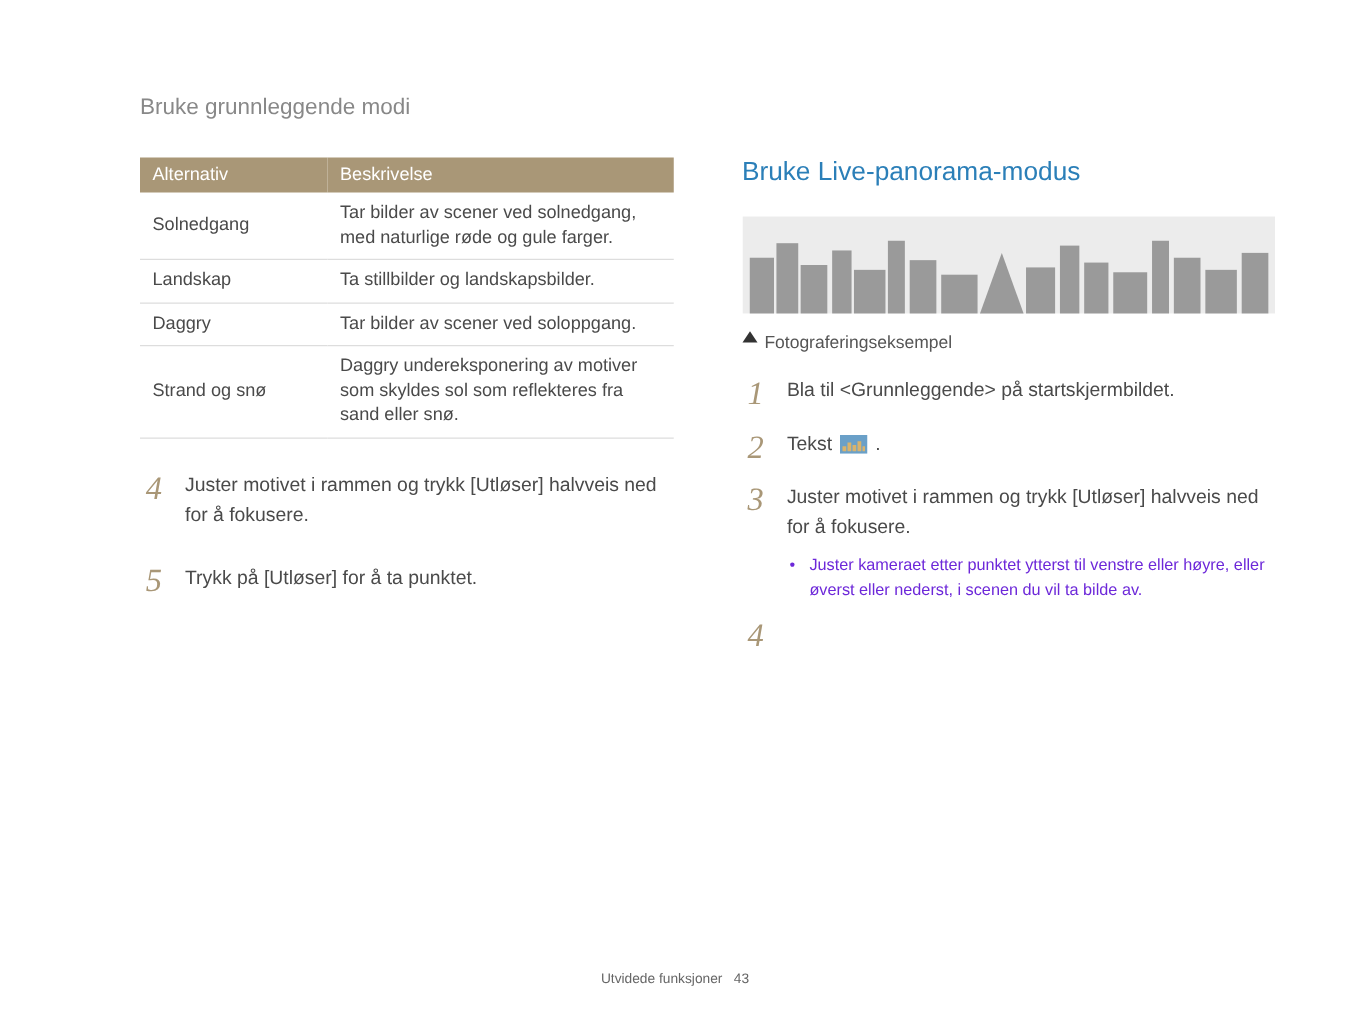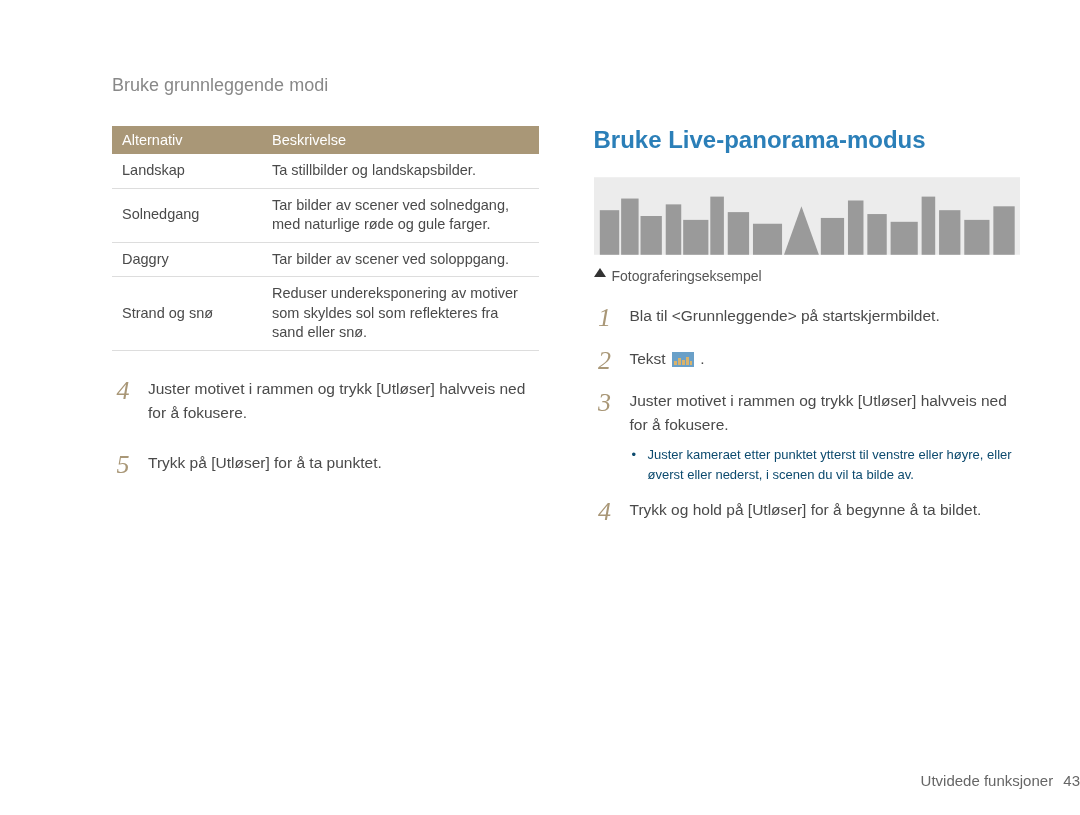--- a/index.html
+++ b/index.html
@@ -60,36 +60,36 @@
       font-style: italic;
       font-size: 26px;
       color: #a99777;
       line-height: 1.1;
       min-width: 22px;
       text-align: center;
     }
     .step-text strong { font-weight: 400; }
     .step-sub {
       font-size: 13px;
-      color: #0c4a6e;
+      color: #6d28d9;
       margin-top: 8px;
       padding-left: 18px;
       position: relative;
       line-height: 1.5;
     }
     .step-sub::before {
       content: "•";
       position: absolute;
       left: 2px;
       top: 0;
     }
     h2.section-title {
       color: #2b7fb8;
-      font-size: 24px;
-      font-weight: 700;
+      font-size: 21px;
+      font-weight: 400;
       margin-bottom: 14px;
     }
     .intro {
       font-size: 15px;
       line-height: 1.5;
       color: #333;
       margin-bottom: 14px;
     }
     .pano {
       width: 100%;
@@ -114,22 +114,22 @@
     .icon-box {
       display: inline-block;
       width: 22px; height: 15px;
       vertical-align: middle;
       margin: 0 2px;
     }
     .footer {
       position: absolute;
       bottom: 26px;
       width: 100%;
-      text-align: right;
-      font-size: 15px;
+      text-align: center;
+      font-size: 11px;
       color: #666;
     }
     .footer .pn { margin-left: 6px; }
   </style>
 </head>
 <body>
 
 <div class="page">
   <div class="breadcrumb">Bruke grunnleggende modi</div>
 
@@ -137,34 +137,34 @@
     <div class="col">
       <table>
         <thead>
           <tr>
             <th>Alternativ</th>
             <th>Beskrivelse</th>
           </tr>
         </thead>
         <tbody>
           <tr>
+              <td>Solnedgang</td>
+              <td>Tar bilder av scener ved solnedgang, med naturlige røde og gule farger.</td>
+            </tr>
+          <tr>
               <td>Landskap</td>
               <td>Ta stillbilder og landskapsbilder.</td>
             </tr>
           <tr>
-              <td>Solnedgang</td>
-              <td>Tar bilder av scener ved solnedgang, med naturlige røde og gule farger.</td>
-            </tr>
-          <tr>
               <td>Daggry</td>
               <td>Tar bilder av scener ved soloppgang.</td>
             </tr>
           <tr>
               <td>Strand og snø</td>
-              <td>Reduser undereksponering av motiver som skyldes sol som reflekteres fra sand eller snø.</td>
+              <td>Daggry undereksponering av motiver som skyldes sol som reflekteres fra sand eller snø.</td>
             </tr>
         </tbody>
       </table>
 
       <div class="step">
         <div class="step-num">4</div>
         <div class="step-text">
           <span>Juster motivet i rammen og trykk [</span><strong>Utløser</strong><span>] halvveis ned for å fokusere.</span>
         </div>
       </div>
@@ -230,23 +230,20 @@
       </div>
       <div class="step">
         <div class="step-num">3</div>
         <div class="step-text">
           <span>Juster motivet i rammen og trykk [</span><strong>Utløser</strong><span>] halvveis ned for å fokusere.</span>
           <div class="step-sub">Juster kameraet etter punktet ytterst til venstre eller høyre, eller øverst eller nederst, i scenen du vil ta bilde av.</div>
         </div>
       </div>
       <div class="step">
         <div class="step-num">4</div>
-        <div class="step-text">
-          <span>Trykk og hold på [</span><strong>Utløser</strong><span>] for å begynne å ta bildet.</span>
-        </div>
       </div>
     </div>
   </div>
 </div>
 
 <div class="footer">
   <span>Utvidede funksjoner</span>
   <span class="pn">43</span>
 </div>
 

